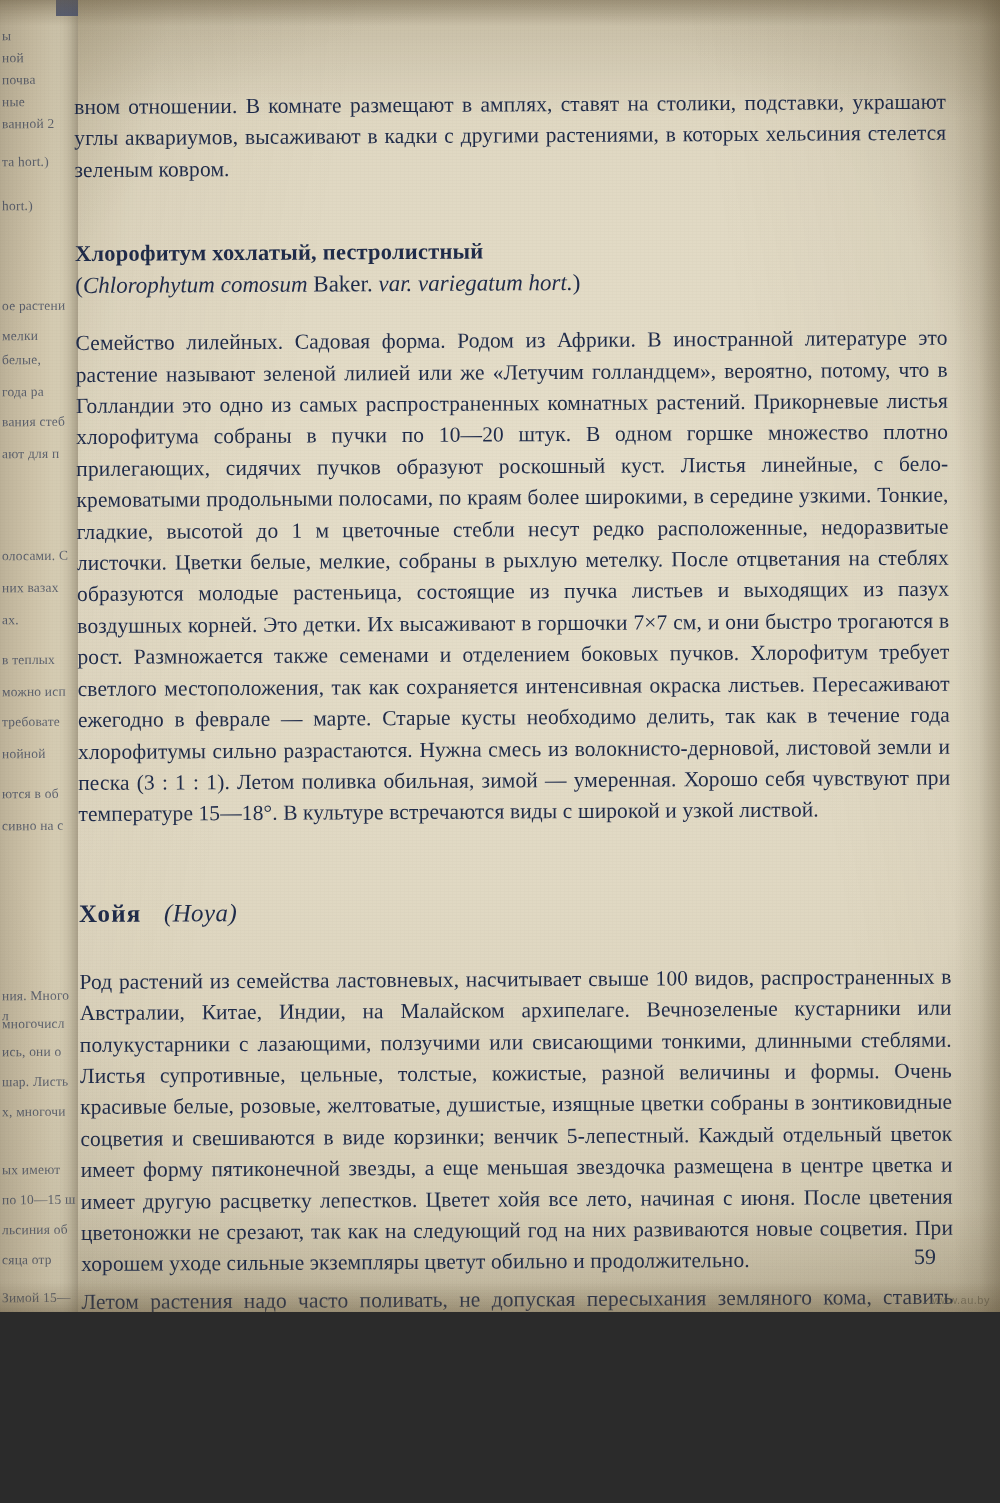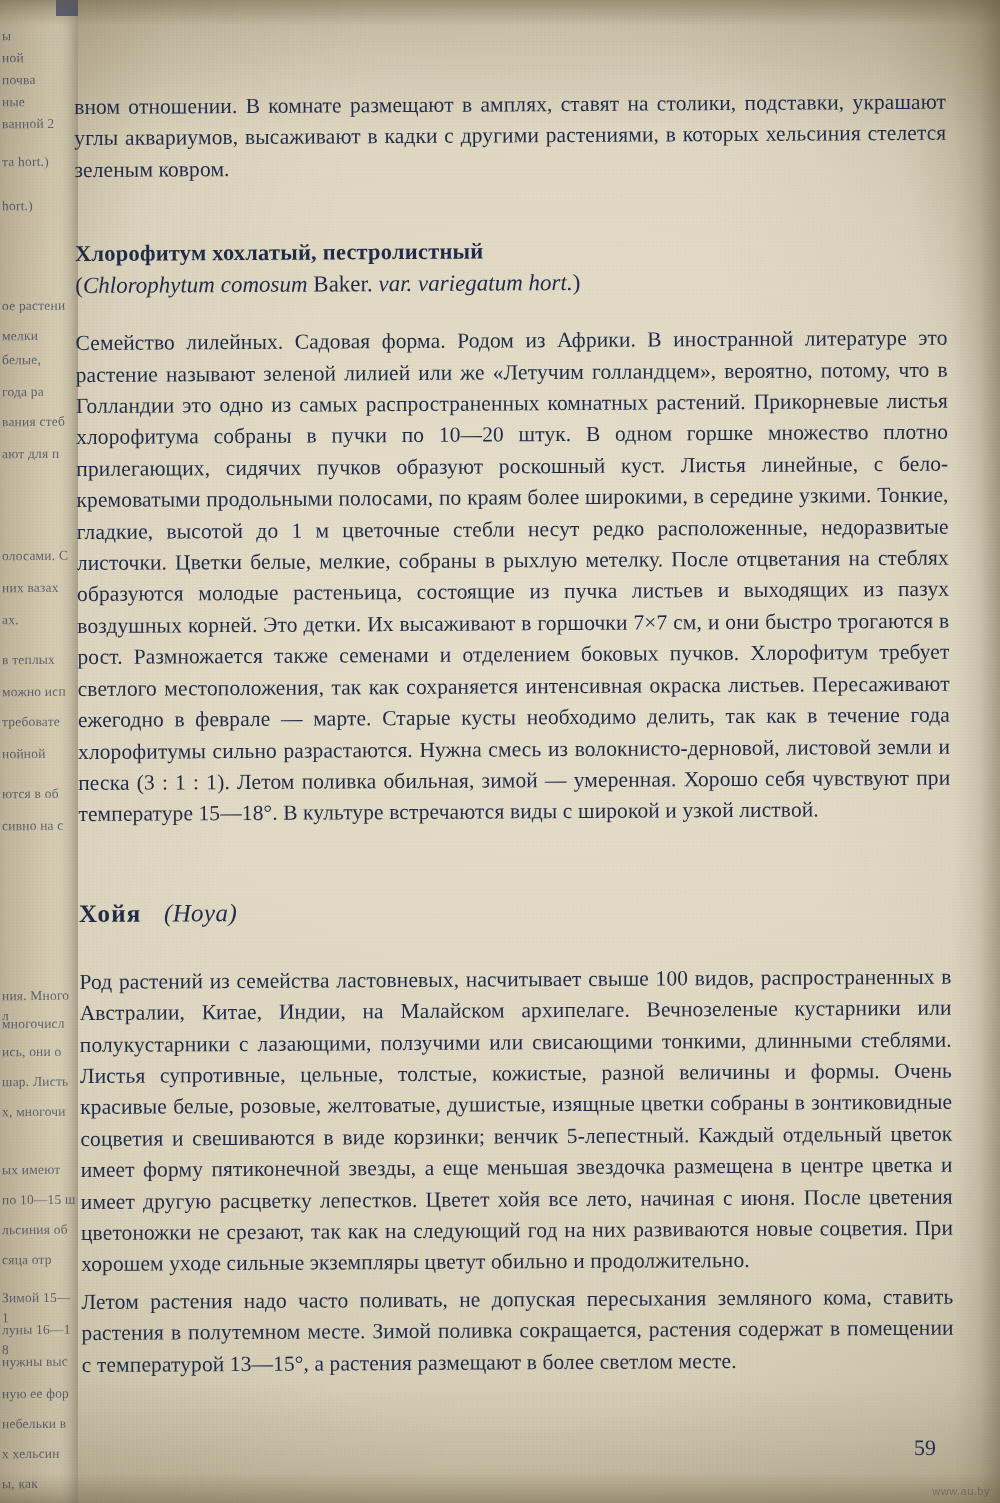--- a/index.html
+++ b/index.html
@@ -4,21 +4,21 @@
 <title>Book page scan</title>
 <style>
   html, body {
     margin: 0;
     padding: 0;
     background: #2b2b2b;
   }
   #page {
     position: relative;
     width: 1000px;
-    height: 1503px;
+    height: 1312px;
     overflow: hidden;
     background: #a3a3a3;
     font-family: "Liberation Serif", serif;
   }
 
   
   .paper-base {
     position: absolute;
     inset: 0;
     background:

